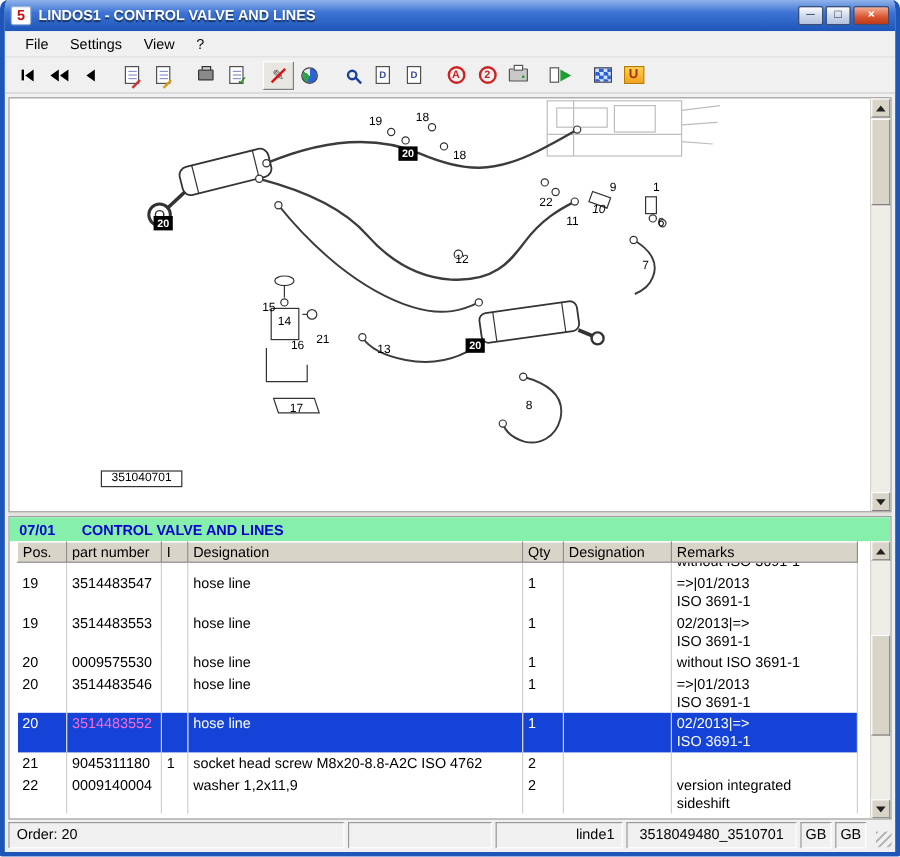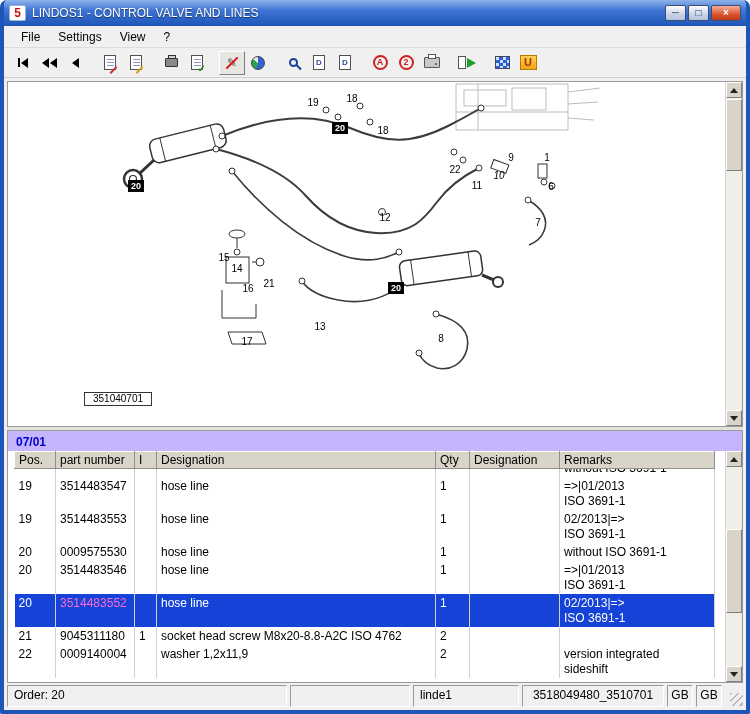--- a/index.html
+++ b/index.html
@@ -10,21 +10,21 @@
     background:#f0f0f0; overflow:hidden; position:relative;
   }
   
   .titlebar {
     height:26px; flex:0 0 26px; display:flex; align-items:center; gap:6px;
     padding:0 5px; background:linear-gradient(#8fb3ea, #3d74d6 40%, #1d56b8);
     border-radius:4px 4px 0 0;
   }
   .app-icon { width:17px; height:16px; background:#fff; border:1px solid #9db4d8; border-radius:2px;
     color:#cc1111; font:bold 12px/14px "Liberation Sans", sans-serif; text-align:center; flex:0 0 auto; }
-  .title-text { color:#fff; font-size:12px; font-weight:normal; text-shadow:0 1px 1px rgba(0,0,0,.55); flex:1;
+  .title-text { color:#fff; font-size:12px; font-weight:bold; text-shadow:0 1px 1px rgba(0,0,0,.55); flex:1;
     white-space:nowrap; overflow:hidden; }
   .winbtns { display:flex; gap:2px; }
   .winbtn { height:16px; border:1px solid #3c4f73; border-radius:2px;
     background:linear-gradient(#fefefe,#c9d4e8 60%,#b4c2dc); color:#1c2f52;
     font:bold 10px/14px "Liberation Sans", sans-serif; text-align:center; width:21px; }
   .winbtn.close { width:30px; background:linear-gradient(#f5b09a,#d9542e 60%,#bb3a1a); color:#fff; }
   
   .menubar { height:22px; flex:0 0 22px; display:flex; align-items:center; padding-left:8px;
     background:#f0f0f0; border-bottom:1px solid #dcdcdc; }
   .menu-item { padding:3px 9px; font-size:12px; color:#000; }
@@ -82,21 +82,21 @@
   .sb-btn { width:16px; height:16px; background:#d8d4c8; border:1px solid; border-color:#fff #7f7f7f #7f7f7f #fff;
     display:flex; align-items:center; justify-content:center; }
   .sb-btn.down { margin-top:auto; }
   .arr-up { width:0; height:0; border-left:4px solid transparent; border-right:4px solid transparent; border-bottom:5px solid #222; }
   .arr-dn { width:0; height:0; border-left:4px solid transparent; border-right:4px solid transparent; border-top:5px solid #222; }
   .sb-thumb { position:absolute; left:0; width:16px; background:#d8d4c8; border:1px solid; border-color:#fff #7f7f7f #7f7f7f #fff; }
   .thumb-diagram { top:17px; height:72px; }
   .thumb-table { top:78px; height:84px; }
   
   .list-panel { flex:1; background:#fff; border:1px solid #9a9a9a; display:flex; flex-direction:column; overflow:hidden; }
-  .section-header { flex:0 0 20px; display:flex; align-items:center; padding:3px 0 1px 8px; background:#c4b5fd; }
+  .section-header { flex:0 0 20px; display:flex; align-items:center; padding:3px 0 1px 8px; background:#86efac; }
   .sec-code { color:#0000cd; font-weight:bold; font-size:12px; margin-right:22px; }
   .sec-title { color:#0000cd; font-weight:bold; font-size:12px; }
   .table-wrap { flex:1; display:flex; overflow:hidden; }
   table.parts { border-collapse:collapse; table-layout:fixed; width:700px; margin-left:6px; flex:0 0 auto; align-self:flex-start; }
   table.parts th { background:#d8d4c8; font-weight:normal; font-size:12px; text-align:left; padding:1px 4px;
     border-top:1px solid #fff; border-left:1px solid #fff; border-right:1px solid #8f8f8f; border-bottom:1px solid #8f8f8f; height:17px; }
   table.parts td { font-size:12px; color:#000; padding:2px 4px 1px 4px; vertical-align:top;
     border-right:1px solid #d0d0d0; line-height:15px; }
   .col-pos { width:41px; }
   .col-part { width:79px; }
@@ -112,21 +112,21 @@
   tr.selected td.col-i { color:#fff; }
   tr.partial td { padding-top:0; padding-bottom:1px; overflow:hidden; }
   tr.partial .line { margin-top:-8px; }
   .table-spacer { flex:1; }
   
   .statusbar { flex:0 0 22px; margin-top:2px; display:flex; gap:3px; align-items:stretch; position:relative; padding-right:4px; }
   .seg { border:1px solid; border-color:#9a9a9a #fff #fff #9a9a9a; background:#f0f0f0;
     font-size:12px; line-height:18px; padding:0 6px; color:#000; overflow:hidden; white-space:nowrap; }
   .seg-order { flex:0 0 280px; }
   .seg-blank { flex:0 0 120px; }
-  .seg-user { flex:0 0 106px; text-align:left; }
+  .seg-user { flex:0 0 106px; text-align:right; }
   .seg-doc { flex:0 0 142px; text-align:center; }
   .seg-lang { flex:0 0 26px; text-align:center; padding:0 2px; }
   .grip { position:absolute; right:0; bottom:1px; width:13px; height:13px;
     background:repeating-linear-gradient(135deg, #b8b8b8 0 2px, transparent 2px 5px); }
 </style>
 </head>
 <body>
 
 <div class="window">
 
@@ -330,21 +330,21 @@
             <span class="callout" style="left: 503px; top: 75px;">9</span>
             <span class="callout" style="left: 491px; top: 93px; font-style: italic;">10</span>
             <span class="callout" style="left: 469px; top: 103px;">11</span>
             <span class="callout" style="left: 539px; top: 75px;">1</span>
             <span class="callout" style="left: 543px; top: 104px;">6</span>
             <span class="callout" style="left: 530px; top: 140px;">7</span>
             <span class="callout" style="left: 240px; top: 158px; margin-top: 48px;">16</span>
             <span class="callout" style="left: 216px; top: 175px;">15</span>
             <span class="callout" style="left: 229px; top: 186px;">14</span>
             <span class="callout" style="left: 261px; top: 201px;">21</span>
-            <span class="callout" style="left: 312px; top: 210px; margin-top: 34px;">13</span>
+            <span class="callout" style="left: 312px; top: 210px;">13</span>
             <span class="callout" style="left: 239px; top: 259px;">17</span>
             <span class="callout boxed" style="left: 388px; top: 206px;">20</span>
             <span class="callout" style="left: 433px; top: 256px;">8</span>
           </div>
         <div class="figure-label">351040701</div>
       </div>
       <div class="vscroll">
         <div class="sb-btn">
             <span class="arr-up"></span>
           </div>
@@ -353,20 +353,21 @@
             <span class="arr-dn"></span>
           </div>
       </div>
     </div>
 
     <div class="splitter"></div>
 
     <div class="list-panel">
       <div class="section-header">
         <span class="sec-code">07/01</span>
+        <span class="sec-title">CONTROL VALVE AND LINES</span>
       </div>
       <div class="table-wrap">
         <table class="parts">
           <thead>
               <tr>
                 <th class="col-pos">Pos.</th>
                 <th class="col-part">part number</th>
                 <th class="col-i">I</th>
                 <th class="col-designation">Designation</th>
                 <th class="col-qty">Qty</th>

